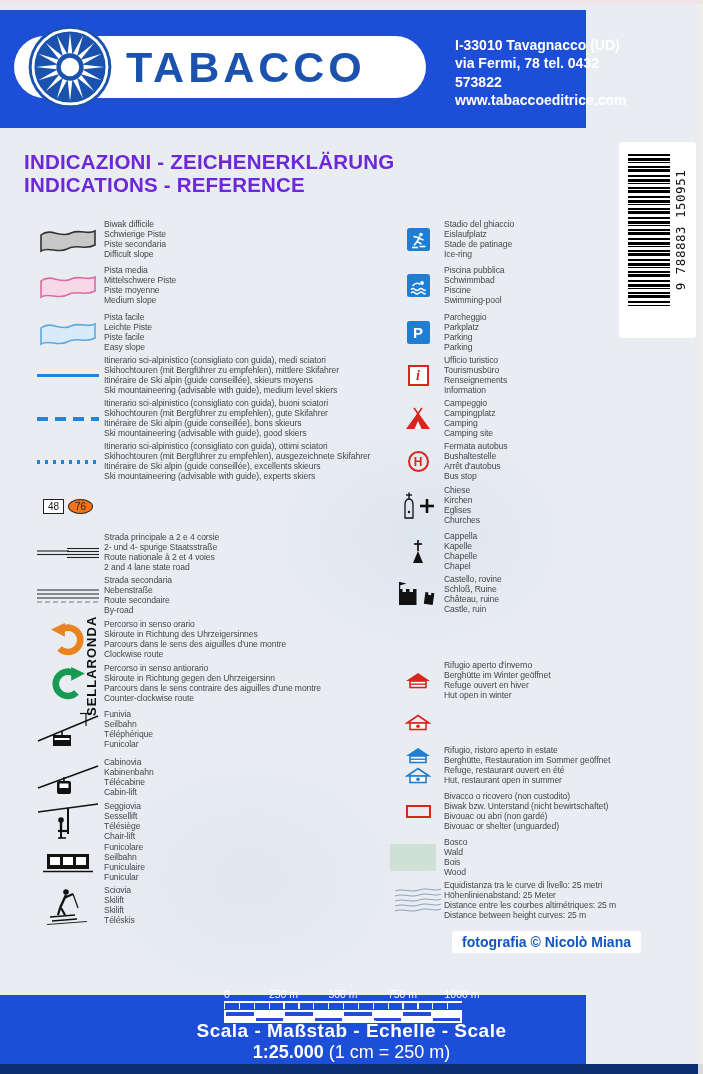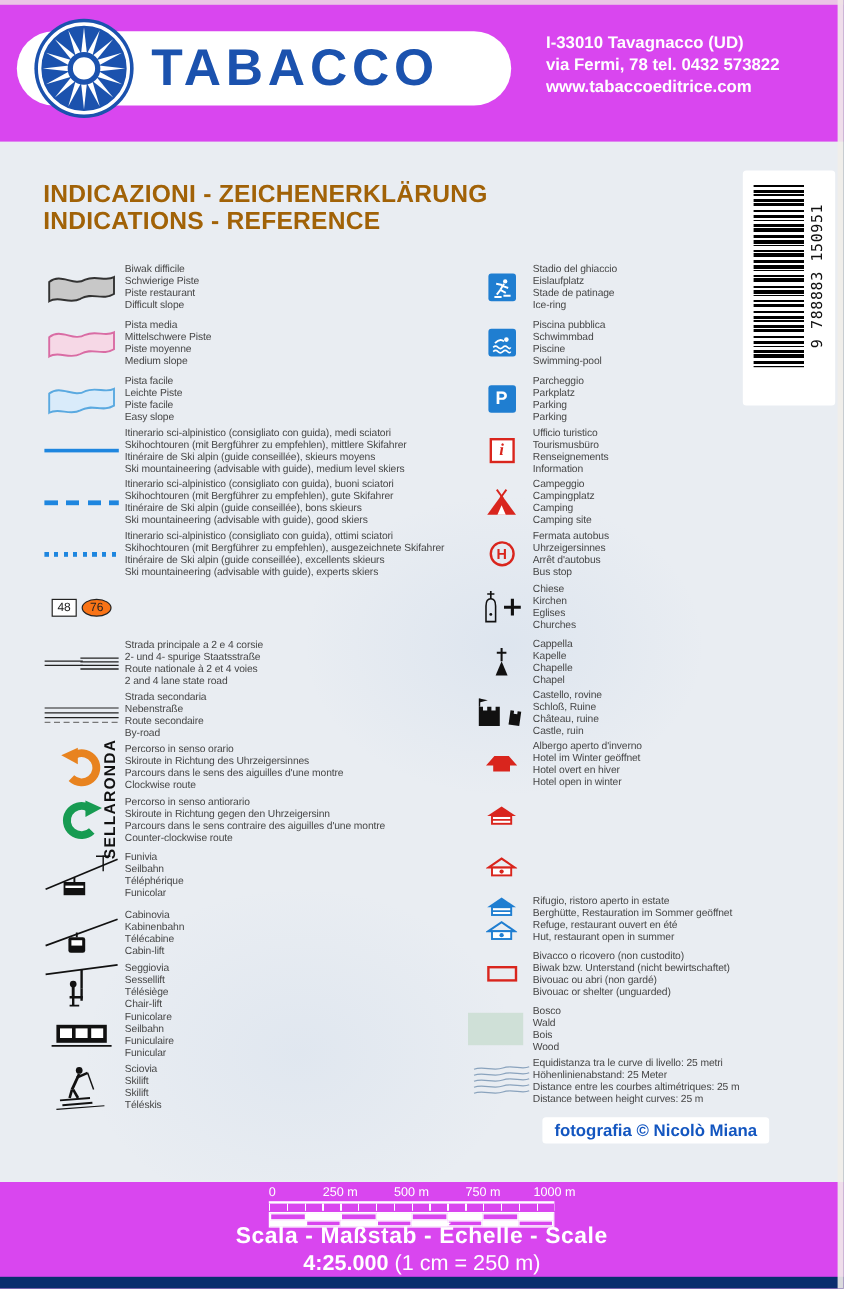--- a/index.html
+++ b/index.html
@@ -1,31 +1,31 @@
 <!DOCTYPE html>
 <html><head>
 <meta charset="utf-8">
 <style>
   html,body{margin:0;padding:0;background:#9aa3ad;}
   .page{position:relative;width:703px;height:1074px;background:#e9edf2;overflow:hidden;
         font-family:"Liberation Sans", sans-serif;}
   
-  .band{position:absolute;left:0;width:703px;background:#d946ef;}
+  .band{position:absolute;left:0;width:586px;background:#1d4ed8;margin-top:10px;}
   .band.top{top:0;height:118px;}
   .band.bottom{top:985px;height:89px;}
   .bottom-dark{position:absolute;left:0;top:1064px;width:703px;height:10px;background:#0a2e6e;}
   .edge-right{position:absolute;top:0;right:0;width:5px;height:1074px;background:#f1ede9;opacity:.9;}
   .edge-top{position:absolute;top:0;left:0;width:703px;height:4px;background:#efe2e4;opacity:.8;}
   
   .pill{position:absolute;left:14px;top:26px;width:412px;height:62px;background:#fff;border-radius:32px;}
   .compass{position:absolute;left:12px;top:-13px;}
   .brand{position:absolute;left:112px;top:7px;font-size:43px;font-weight:bold;color:#1b52ae;letter-spacing:4px;}
   .addr{position:absolute;left:455px;top:26px;color:#fff;font-weight:bold;font-size:14px;line-height:1.32;}
   
-  .title{position:absolute;left:36px;top:150px;color:#a16207;font-weight:bold;font-size:20.5px;line-height:1.13;letter-spacing:.2px;}
+  .title{position:absolute;left:24px;top:150px;color:#6d28d9;font-weight:bold;font-size:20.5px;line-height:1.13;letter-spacing:.2px;}
   
   .barcode{position:absolute;left:619px;top:142px;width:77px;height:196px;background:#fff;border-radius:3px;}
   .bars{position:absolute;left:9px;top:12px;width:42px;height:152px;
         background:repeating-linear-gradient(180deg,
           #000 0 2px,#fff 2px 4px,#000 4px 7px,#fff 7px 8px,#000 8px 9px,#fff 9px 12px,
           #000 12px 14px,#fff 14px 15px,#000 15px 18px,#fff 18px 21px);}
   .bc-num{position:absolute;left:52px;top:12px;width:18px;height:152px;}
   .bc-num span{position:absolute;left:2px;top:152px;transform-origin:0 0;transform:rotate(-90deg);
         width:152px;text-align:center;white-space:nowrap;font-family:"DejaVu Sans Mono",monospace;
         font-size:12.5px;color:#111;letter-spacing:.5px;}
@@ -130,21 +130,21 @@
 
   <div class="li" style="top:220px;left:32px">
     <div class="sym">
       <svg width="62" height="34" viewBox="0 0 62 34">
           <path d="M4,12 C14,4 24,16 34,10 C43,6 51,12 58,8 L58,22 C48,28 40,20 30,26 C21,31 12,23 4,28 Z" fill="#c8c8c8" stroke="#333" stroke-width="1.6"></path>
         </svg>
     </div>
     <div class="txt">
         <div>Biwak difficile</div>
         <div>Schwierige Piste</div>
-        <div>Piste restaurant</div>
+        <div>Piste secondaria</div>
         <div>Difficult slope</div>
       </div>
   </div>
 
   <div class="li" style="top:266px;left:32px">
     <div class="sym">
       <svg width="62" height="34" viewBox="0 0 62 34">
           <path d="M4,12 C14,4 24,16 34,10 C43,6 51,12 58,8 L58,22 C48,28 40,20 30,26 C21,31 12,23 4,28 Z" fill="#f6d8e6" stroke="#d96ca4" stroke-width="1.6"></path>
         </svg>
     </div>
@@ -466,21 +466,21 @@
   </div>
 
   <div class="li right" style="top:442px;left:392px">
     <div class="sym">
       <div class="hcirc">
           <span>H</span>
         </div>
     </div>
     <div class="txt">
         <div>Fermata autobus</div>
-        <div>Uhrzeigersinnes</div>
+        <div>Bushaltestelle</div>
         <div>Arrêt d'autobus</div>
         <div>Bus stop</div>
       </div>
   </div>
 
   <div class="li right" style="top:486px;left:392px">
     <div class="sym">
       <svg width="44" height="30" viewBox="0 0 44 30" stroke="#111" fill="none">
         <path d="M9,27 V14 Q9,8 13,8 Q17,8 17,14 V27 Z" stroke-width="1.3"></path>
         <circle cx="13" cy="21" r="1.2" fill="#111" stroke="none"></circle>
@@ -526,42 +526,35 @@
       </svg>
     </div>
     <div class="txt">
         <div>Castello, rovine</div>
         <div>Schloß, Ruine</div>
         <div>Château, ruine</div>
         <div>Castle, ruin</div>
       </div>
   </div>
 
-  <div class="li right" style="top:617px;left:392px">
-    <div class="sym">
-      <svg width="28" height="17" viewBox="0 0 28 17">
-        <path d="M1,10 L8,2 L20,2 L27,10 L21,10 L21,15 L7,15 L7,10 Z" fill="#d9251d"></path>
-      </svg>
-    </div>
-    <div class="txt">
-        <div>Albergo aperto d'inverno</div>
-        <div>Hotel im Winter geöffnet</div>
-        <div>Hotel overt en hiver</div>
-        <div>Hotel open in winter</div>
-      </div>
-  </div>
 
   <div class="li right" style="top:661px;left:392px">
     <div class="sym">
       <svg width="26" height="17" viewBox="0 0 26 17">
         <polygon points="1,9 13,1 25,9" fill="#d9251d"></polygon>
         <rect x="5" y="9" width="16" height="6.5" fill="#fff" stroke="#d9251d" stroke-width="1.6"></rect>
         <line x1="5" y1="12.2" x2="21" y2="12.2" stroke="#d9251d" stroke-width="1.4"></line>
       </svg>
     </div>
+    <div class="txt">
+        <div>Rifugio aperto d'inverno</div>
+        <div>Berghütte im Winter geöffnet</div>
+        <div>Refuge ouvert en hiver</div>
+        <div>Hut open in winter</div>
+      </div>
   </div>
 
   <div class="li right" style="top:704px;left:392px">
     <div class="sym">
       <svg width="26" height="17" viewBox="0 0 26 17">
         <polygon points="2,9 13,1.5 24,9" fill="none" stroke="#d9251d" stroke-width="1.7"></polygon>
         <rect x="5" y="9" width="16" height="6.5" fill="#fff" stroke="#d9251d" stroke-width="1.6"></rect>
         <circle cx="13" cy="12.3" r="1.8" fill="#d9251d"></circle>
       </svg>
     </div>
@@ -660,19 +653,19 @@
         <i></i>
         <i class="w"></i>
         <i></i>
         <i class="w"></i>
         <i></i>
     </div>
   </div>
 
   <div class="scale-title">Scala - Maßstab - Échelle - Scale</div>
   <div class="scale-ratio">
-    <b>4:25.000</b><span> (1 cm = 250 m)</span>
+    <b>1:25.000</b><span> (1 cm = 250 m)</span>
   </div>
 
   <div class="bottom-dark"></div>
   <div class="edge-right"></div>
   <div class="edge-top"></div>
 </div>
 
 </body></html>

